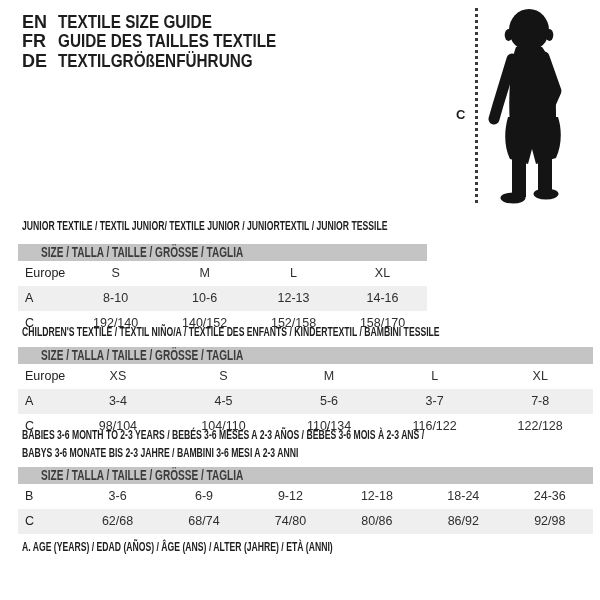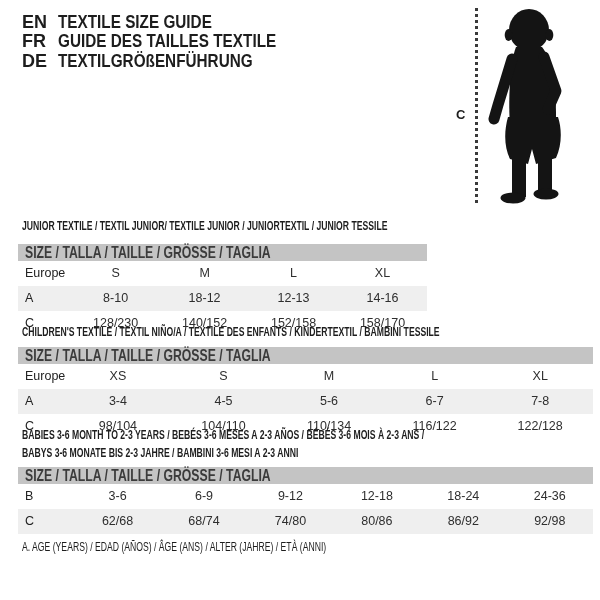--- a/index.html
+++ b/index.html
@@ -47,29 +47,29 @@
     font-size:12.5px;color:var(--table_ink);
   }
   table.t1{top:244px;width:409px;}
   table.t2{top:347px;width:575px;}
   table.t3{top:467px;width:575px;}
   table.t1 col.c0{width:13%;}
   table.t2 col.c0{width:8.2%;}
   table.t3 col.c0{width:9.8%;}
   th.band{
     background:var(--band);text-align:left;height:17px;line-height:17px;
-    font-size:17px;font-weight:bold;color:#3b3b3b;padding-left:7px;
+    font-size:14px;font-weight:bold;color:#3b3b3b;padding-left:23px;
   }
   td{height:25px;line-height:17.5px;text-align:center;overflow:hidden;white-space:nowrap;}
   td:first-child{text-align:left;padding-left:7px;color:#222;}
   tbody tr:nth-child(even) td{background:var(--row_alt);}
 
   
   .notes{position:absolute;left:22px;top:537px;}
-  .note-row{font-size:12px;font-weight:normal;line-height:20.5px;}
+  .note-row{font-size:12px;font-weight:bold;line-height:20.5px;}
 </style>
 </head>
 <body>
 
 <div class="page">
 
   <div class="langs">
     <div class="lang-row">
       <span class="lang-code">EN</span>
       <span class="cond-mid">TEXTILE SIZE GUIDE</span>
@@ -131,27 +131,27 @@
         <tr>
           <td>Europe</td>
           <td>S</td>
           <td>M</td>
           <td>L</td>
           <td>XL</td>
         </tr>
         <tr>
           <td>A</td>
           <td>8-10</td>
-          <td>18-12</td>
+          <td>10-6</td>
           <td>12-13</td>
           <td>14-16</td>
         </tr>
         <tr>
           <td>C</td>
-          <td>128/230</td>
+          <td>192/140</td>
           <td>140/152</td>
           <td>152/158</td>
           <td>158/170</td>
         </tr>
       </tbody>
   </table>
 
   <div class="sec-title t2-title">
     <span class="cond">CHILDREN'S TEXTILE / TEXTIL NIÑO/A / TEXTILE DES ENFANTS / KINDERTEXTIL / BAMBINI TESSILE</span>
   </div>
@@ -178,21 +178,21 @@
           <td>S</td>
           <td>M</td>
           <td>L</td>
           <td>XL</td>
         </tr>
         <tr>
           <td>A</td>
           <td>3-4</td>
           <td>4-5</td>
           <td>5-6</td>
-          <td>6-7</td>
+          <td>3-7</td>
           <td>7-8</td>
         </tr>
         <tr>
           <td>C</td>
           <td>98/104</td>
           <td>104/110</td>
           <td>110/134</td>
           <td>116/122</td>
           <td>122/128</td>
         </tr>

